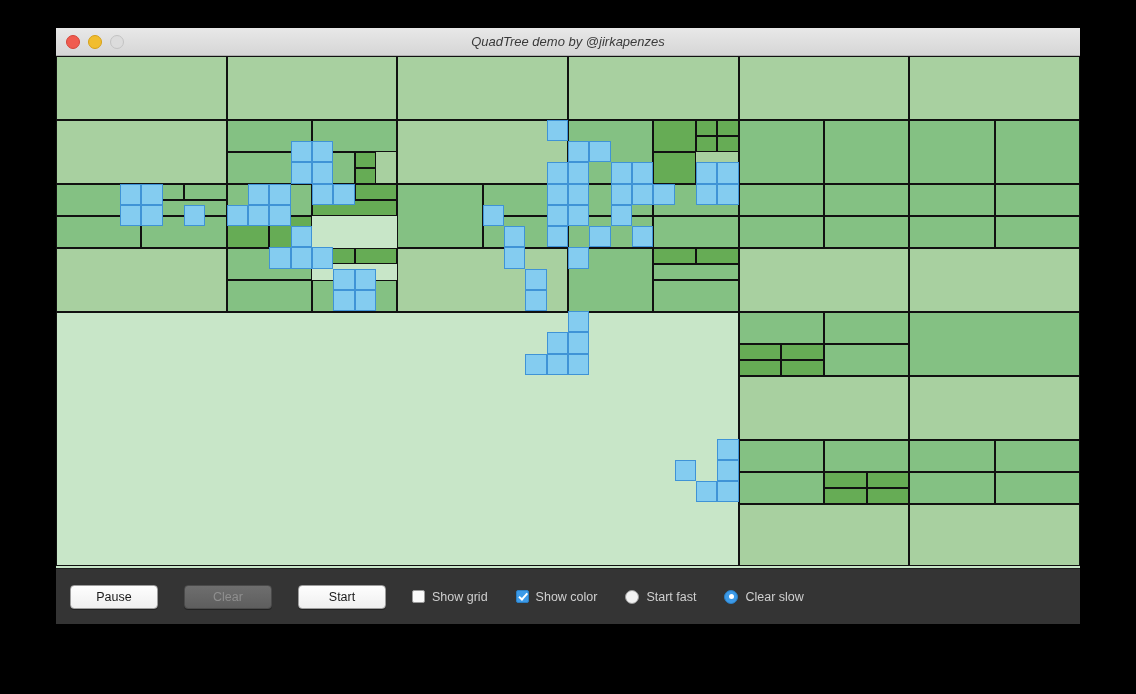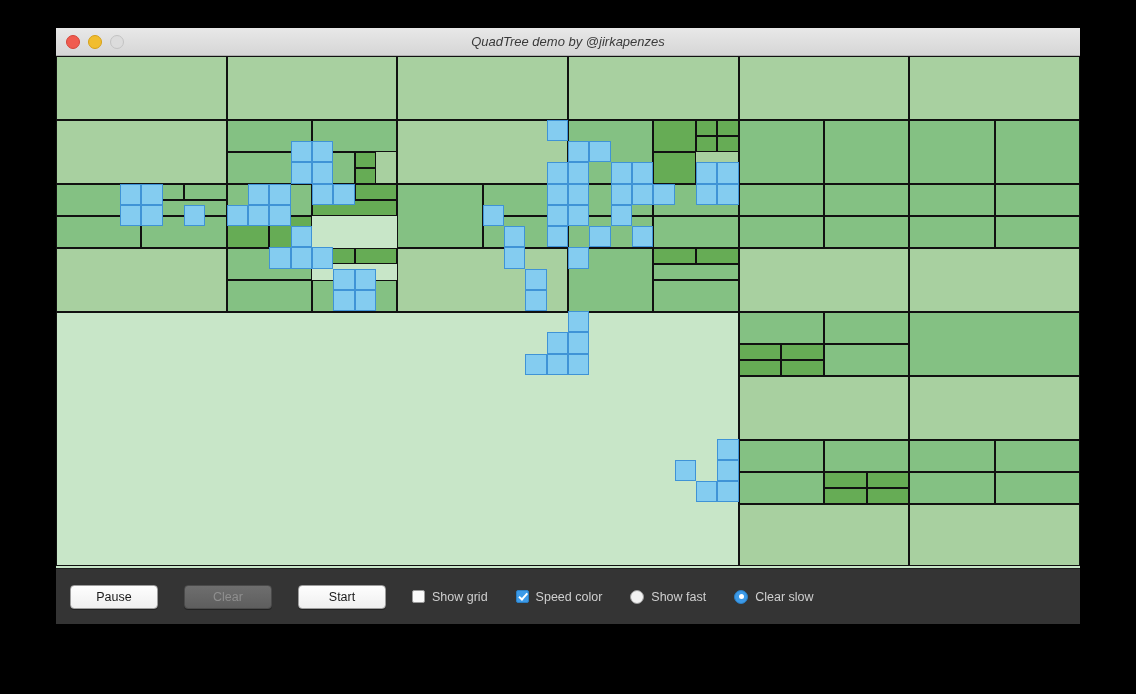--- a/index.html
+++ b/index.html
@@ -266,26 +266,26 @@
     <div class="btn">Start</div>
 
 
     <div class="ctl">
       <div class="chk off"></div>
       <div class="txt">Show grid</div>
     </div>
 
     <div class="ctl">
       <div class="chk on"></div>
-      <div class="txt">Speed color</div>
+      <div class="txt">Show color</div>
     </div>
 
     <div class="ctl">
       <div class="rad off"></div>
-      <div class="txt">Show fast</div>
+      <div class="txt">Start fast</div>
     </div>
 
     <div class="ctl">
       <div class="rad on"></div>
       <div class="txt">Clear slow</div>
     </div>
   </div>
 </div>
 
 </body></html>

